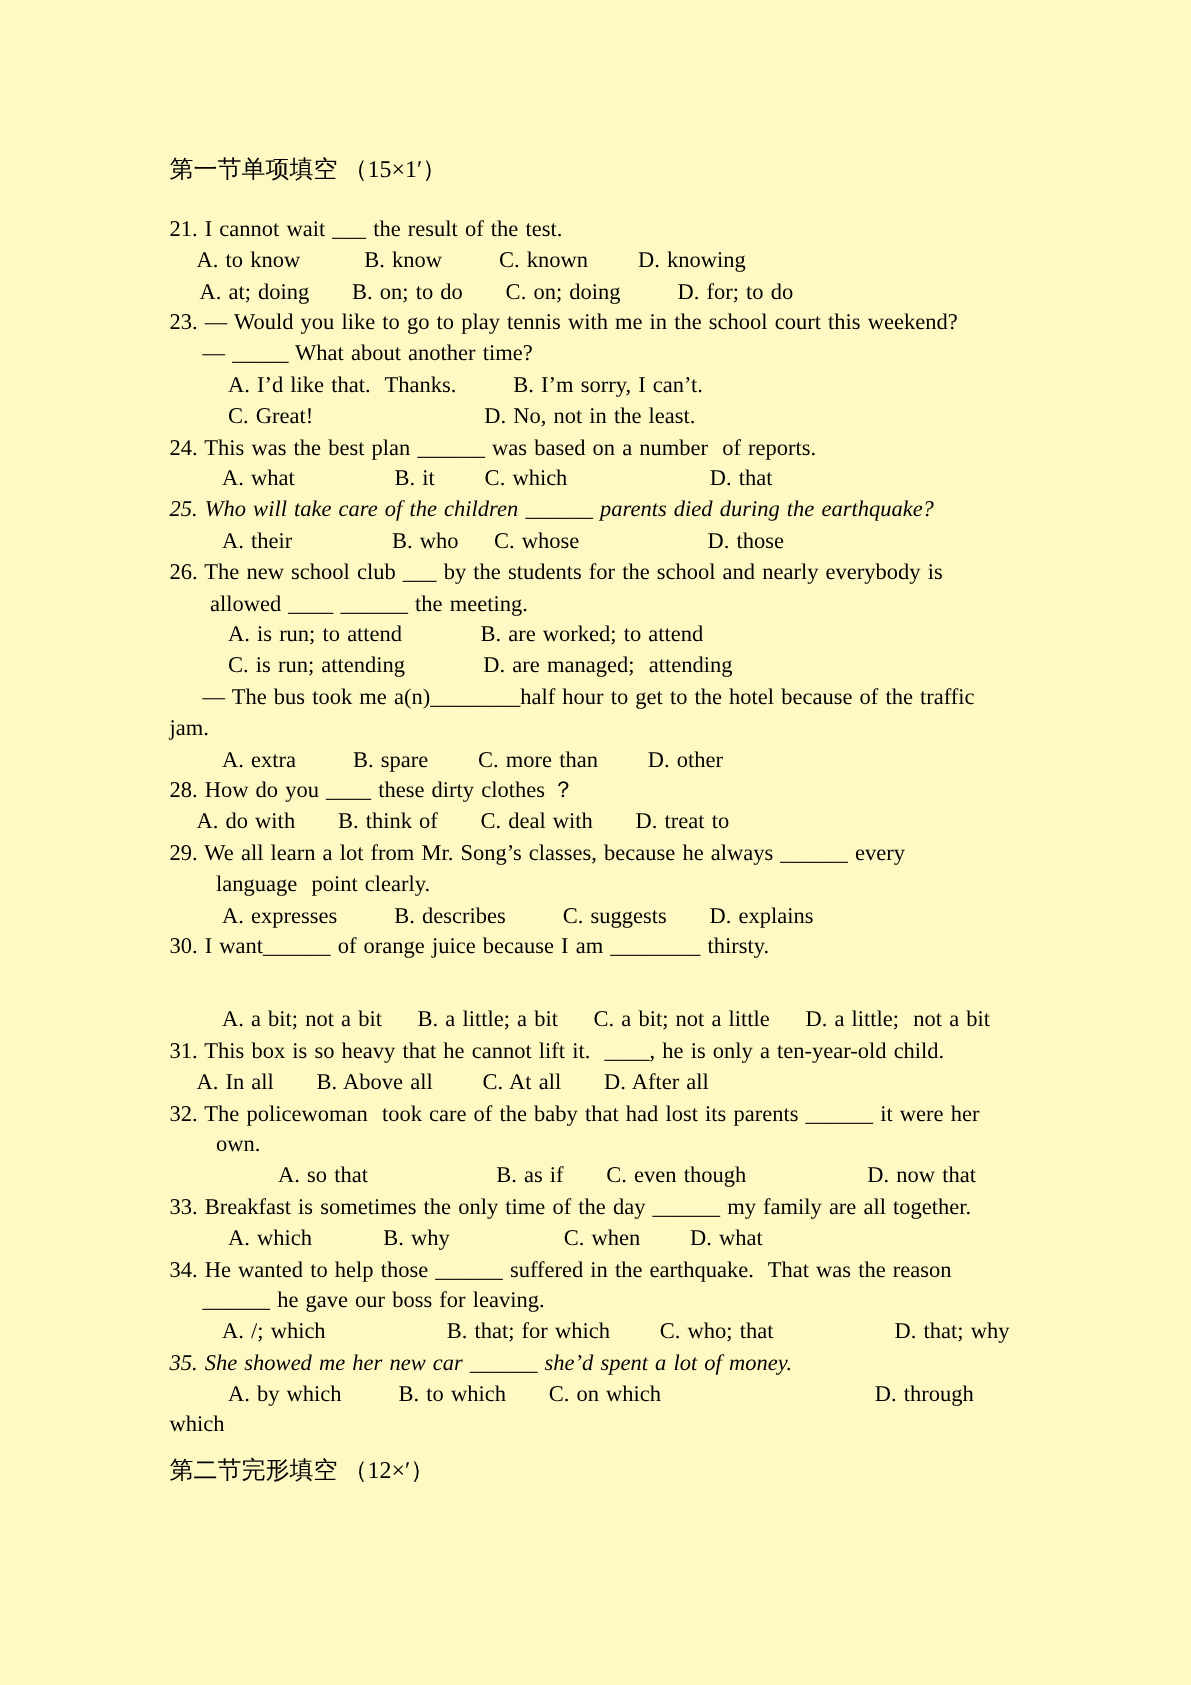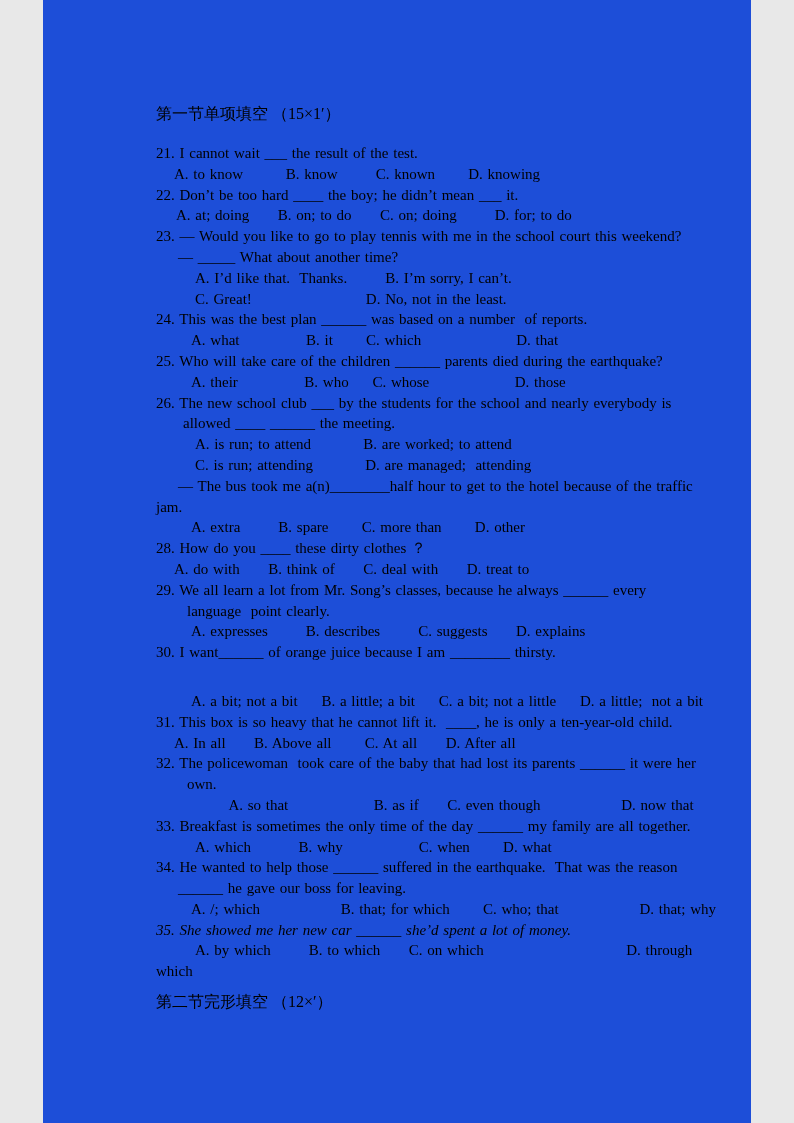--- a/index.html
+++ b/index.html
@@ -2,24 +2,24 @@
 <html><head>
   <meta charset="utf-8">
   <style>
     html, body {
       margin: 0;
       padding: 0;
       background: #e8e8e8;
     }
     .page {
       position: relative;
-      width: 708px;
+      width: 794px;
       height: 1123px;
       margin: 0 auto;
-      background: #1d4ed8;
+      background: #fef9c3;
       overflow: hidden;
       font-family: "Liberation Serif", "DejaVu Serif", serif;
       color: #000000;
     }
     .content {
       position: absolute;
       left: 113px;
       top: 103px;
       width: 575px;
     }
@@ -41,29 +41,28 @@
   </style>
 </head>
 <body>
 
 <div class="page">
   <div class="content">
     <div class="heading">第一节单项填空 （15×1′）</div>
     <div id="lines-container">
         <div class="line" style="padding-left: 0px;">21. I cannot wait ___ the result of the test.</div>
         <div class="line" style="padding-left: 18px;">A. to know         B. know        C. known       D. knowing</div>
-        <div class="line" style="padding-left: 0px;">22. Don’t be too hard ____ the boy; he didn’t mean ___ it.</div>
         <div class="line" style="padding-left: 20px;">A. at; doing      B. on; to do      C. on; doing        D. for; to do</div>
         <div class="line" style="padding-left: 0px;">23. — Would you like to go to play tennis with me in the school court this weekend?</div>
         <div class="line" style="padding-left: 22px;">— _____ What about another time?</div>
         <div class="line" style="padding-left: 39px;">A. I’d like that.  Thanks.        B. I’m sorry, I can’t.</div>
         <div class="line" style="padding-left: 39px;">C. Great!                        D. No, not in the least.</div>
         <div class="line" style="padding-left: 0px;">24. This was the best plan ______ was based on a number  of reports.</div>
         <div class="line" style="padding-left: 35px;">A. what              B. it       C. which                    D. that</div>
-        <div class="line" style="padding-left: 0px;">25. Who will take care of the children ______ parents died during the earthquake?</div>
+        <div class="line" style="padding-left: 0px; font-style: italic;">25. Who will take care of the children ______ parents died during the earthquake?</div>
         <div class="line" style="padding-left: 35px;">A. their              B. who     C. whose                  D. those</div>
         <div class="line" style="padding-left: 0px;">26. The new school club ___ by the students for the school and nearly everybody is</div>
         <div class="line" style="padding-left: 27px;">allowed ____ ______ the meeting.</div>
         <div class="line" style="padding-left: 39px;">A. is run; to attend           B. are worked; to attend</div>
         <div class="line" style="padding-left: 39px;">C. is run; attending           D. are managed;  attending</div>
         <div class="line" style="padding-left: 22px;">— The bus took me a(n)________half hour to get to the hotel because of the traffic</div>
         <div class="line" style="padding-left: 0px;">jam.</div>
         <div class="line" style="padding-left: 35px;">A. extra        B. spare       C. more than       D. other</div>
         <div class="line" style="padding-left: 0px;">28. How do you ____ these dirty clothes ？</div>
         <div class="line" style="padding-left: 18px;">A. do with      B. think of      C. deal with      D. treat to</div>

